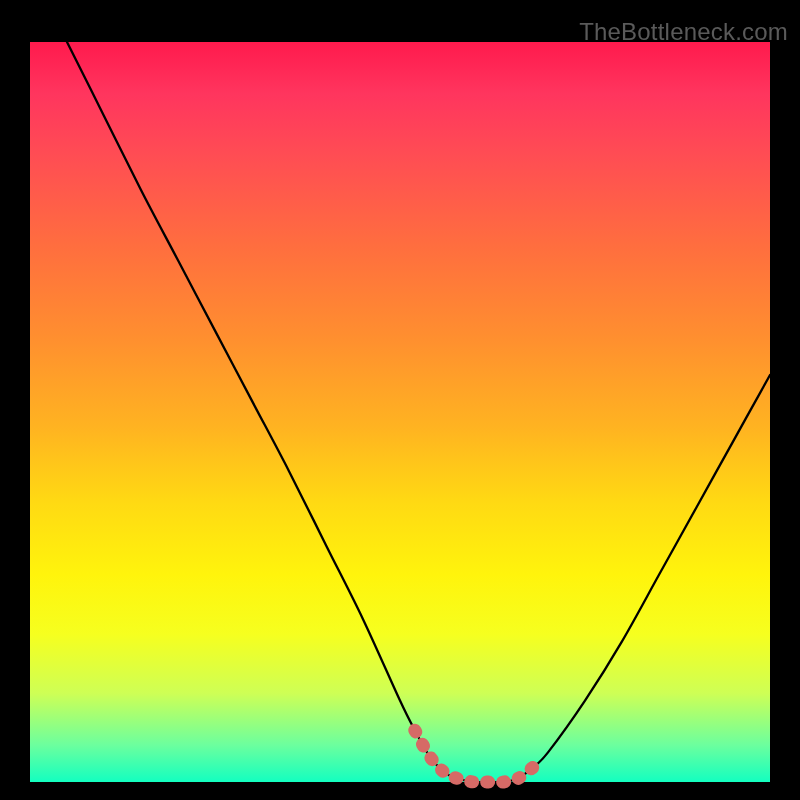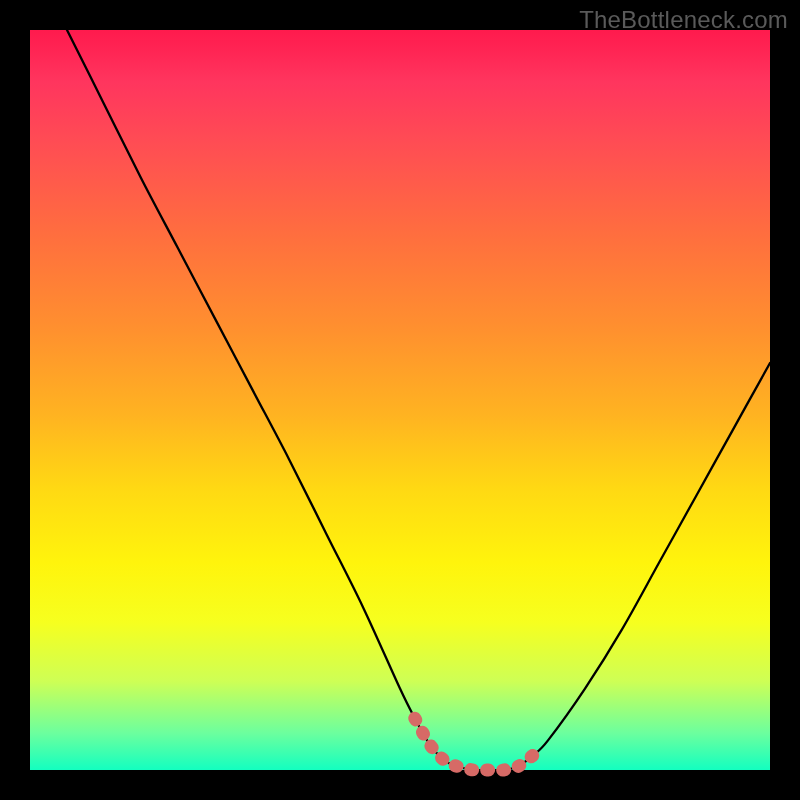--- a/index.html
+++ b/index.html
@@ -7,21 +7,21 @@
     padding: 0;
     width: 800px;
     height: 800px;
     background: #000;
     overflow: hidden;
     font-family: Arial, Helvetica, sans-serif;
   }
   .frame {
     position: absolute;
     left: 0;
-    top: 0;
+    top: 12px;
     width: 800px;
     height: 596px;
     background: #000;
   }
   .plot {
     position: absolute;
     left: 30px;
     top: 30px;
     width: 740px;
     height: 740px;

